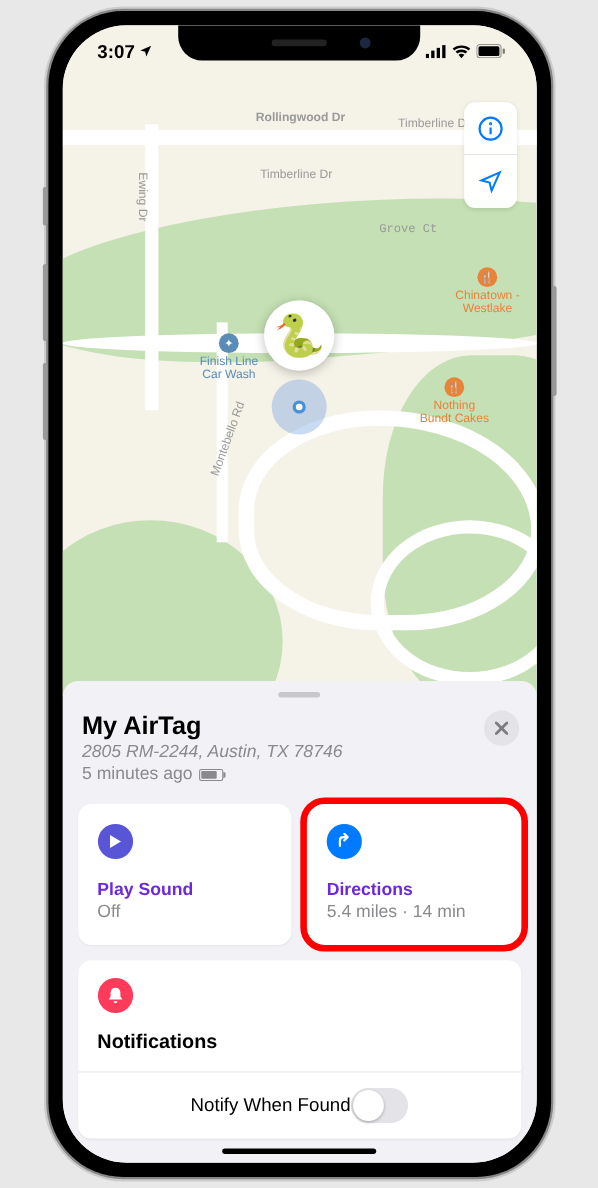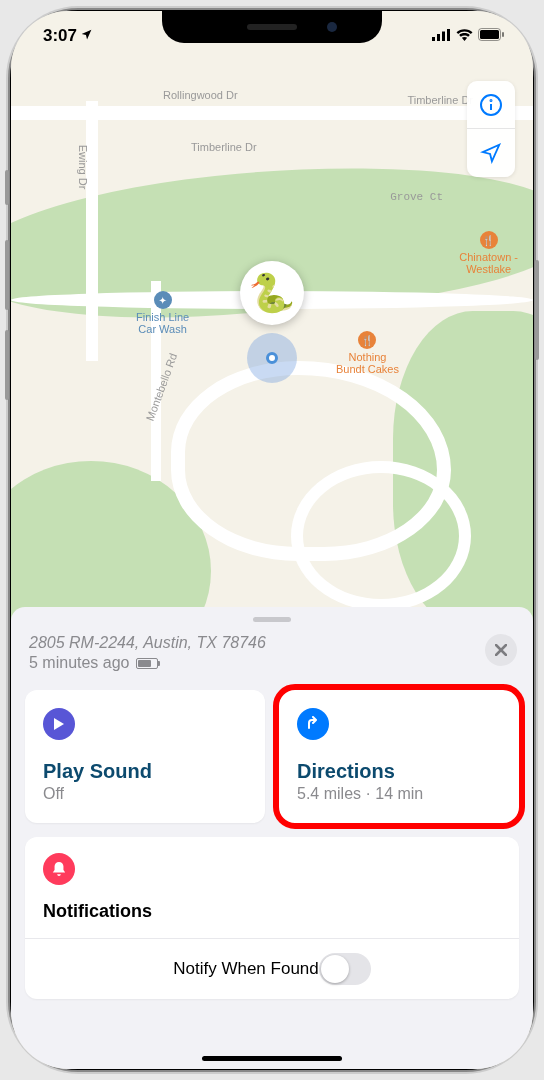--- a/index.html
+++ b/index.html
@@ -1,23 +1,23 @@
 <!DOCTYPE html>
 <html><head>
   <meta charset="utf-8">
   <style>
     * { margin: 0; padding: 0; box-sizing: border-box; font-family: -apple-system, BlinkMacSystemFont, 'Segoe UI', sans-serif; }
     body { width: 544px; height: 1080px; background: #e8e8e8; display: flex; align-items: center; justify-content: center; }
     
     .phone-frame {
-      width: 524px;
+      width: 457px;
       height: 1060px;
       background: #000;
       border-radius: 68px;
-      padding: 1px;
+      padding: 13px;
       position: relative;
       box-shadow: 0 0 0 2px #888, 0 0 0 4px #ccc;
     }
     .phone-frame::before {
       content: '';
       position: absolute;
       left: -5px; top: 160px;
       width: 4px; height: 35px;
       background: #999; border-radius: 3px;
     }
@@ -162,21 +162,21 @@
     .card-row { display:flex; gap:14px; margin-bottom:14px; }
     .card {
       flex:1; background:#fff; border-radius:12px;
       padding:18px 18px 20px;
       box-shadow: 0 1px 2px rgba(0,0,0,0.05);
       position:relative;
     }
     .card-icon { width:32px;height:32px;border-radius:50%;margin-bottom:20px;display:flex;align-items:center;justify-content:center;}
     .card-icon.purple { background:#5856d6;}
     .card-icon.blue { background:#007aff;}
-    .card-title { font-size:20px; font-weight:700; color:#0c4a6e;}
+    .card-title { font-size:16px; font-weight:700; color:#6d28d9;}
     .card-sub { font-size:16px; color:#8a8a8e; margin-top:2px;}
     
     .highlight {
       position:absolute; inset:-6px;
       border:6px solid #ff0000; border-radius:22px;
       pointer-events:none;
     }
     
     .card-full { background:#fff; border-radius:12px; padding:16px 18px 0; box-shadow:0 1px 2px rgba(0,0,0,0.05);}
     .notif-icon { width:32px;height:32px;border-radius:50%;background:#ff3b5c;display:flex;align-items:center;justify-content:center;margin-bottom:16px;}
@@ -241,21 +241,21 @@
     <div class="map">
       <div class="green1"></div>
       <div class="green2"></div>
       <div class="green3"></div>
       <div class="road road-h1"></div>
       <div class="road road-h2"></div>
       <div class="road road-v1"></div>
       <div class="road road-v2"></div>
       <div class="road-loop"></div>
       <div class="road-loop2"></div>
-      <div class="map-label" style="top:78px;left:152px;">Rollingwood Dr</div>
+      <div class="map-label" style="top:78px;left:176px;font-weight:bold;">Rollingwood Dr</div>
       <div class="map-label" style="top:150px;left:50px;transform:rotate(90deg);">Ewing Dr</div>
       <div class="map-label" style="top:130px;left:180px;">Timberline Dr</div>
       <div class="map-label" style="top:83px;right:60px;">Timberline Dr</div>
       <div class="map-label" style="top:180px;right:90px;font-family:Liberation Mono, monospace;">Grove Ct</div>
       <div class="map-label" style="top:370px;left:115px;transform:rotate(-70deg);">Montebello Rd</div>
 
       <div class="map-poi poi-blue" style="top:280px;left:125px;">
         <div class="poi-dot" style="background:#5a8cb8;">✦</div>
         <div style="white-space:pre-line;">Finish Line
 Car Wash</div>
@@ -292,20 +292,21 @@
           <svg width="22" height="22" viewBox="0 0 24 24" fill="none" stroke="#007aff" stroke-width="2">
               <path d="M3 11 L21 3 L13 21 L11 13 Z"></path>
             </svg>
         </div>
       </div>
     </div>
 
     <div class="sheet">
       <div class="grabber"></div>
       <div class="sheet-header">
+        <div class="sheet-title">My AirTag</div>
         <div class="sheet-sub">2805 RM-2244, Austin, TX  78746</div>
         <div class="sheet-meta">
           <span>5 minutes ago</span>
           <span class="battery-mini">
             <span class="battery-mini-body">
                 <div class="battery-mini-fill"></div>
               </span>
             <span class="battery-mini-tip"></span>
           </span>
         </div>

